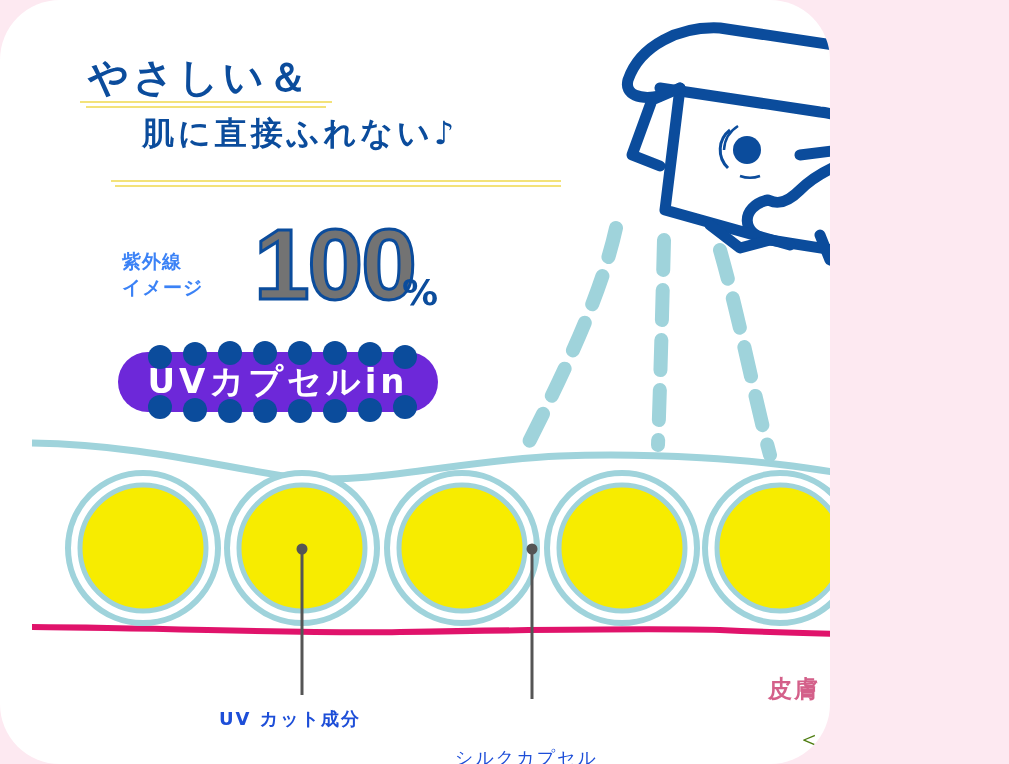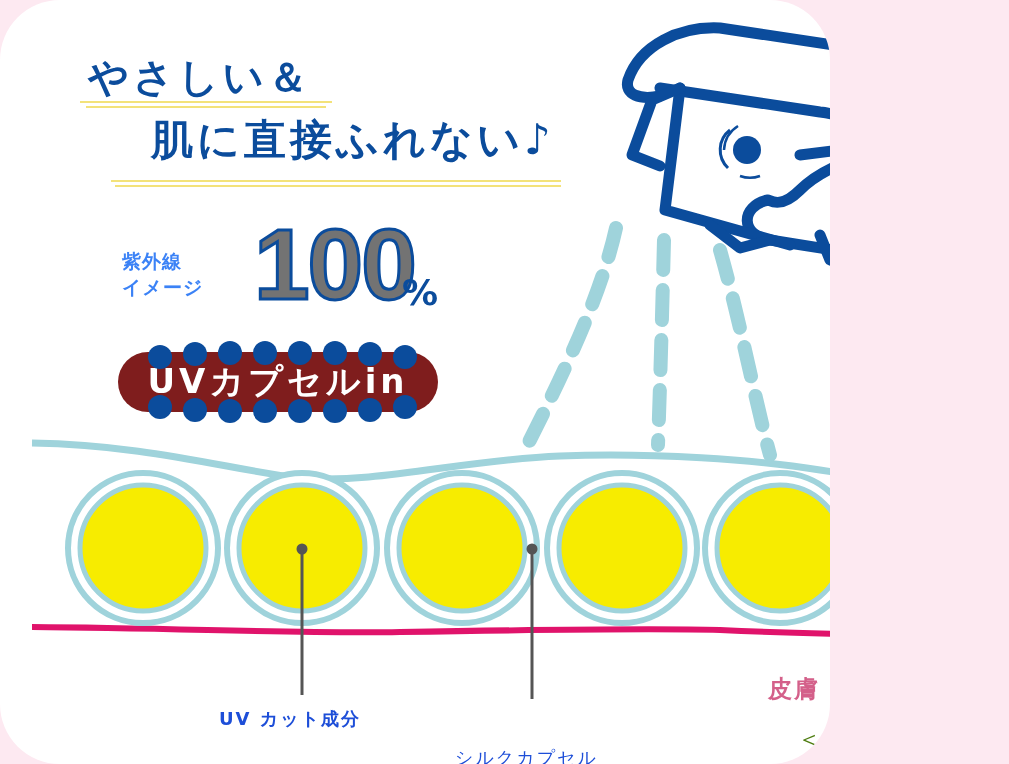--- a/index.html
+++ b/index.html
@@ -13,32 +13,32 @@
     position: absolute; left: 0; top: 0; width: 830px; height: 764px;
     background: #ffffff;
     border-radius: 60px;
     overflow: hidden;
   }
   .abs { position: absolute; }
   .headline {
     color: #0b4c9c; font-weight: bold; letter-spacing: 4px; white-space: nowrap;
   }
   .headline-1 { left: 88px; top: 50px; font-size: 40px; }
-  .headline-2 { left: 151px; top: 112px; font-size: 42px; }
+  .headline-2 { left: 142px; top: 112px; font-size: 32px; }
   .underline { position: absolute; height: 2px; background: #f3e27a; }
   .uv-label { left: 122px; top: 248px; font-size: 19px; line-height: 26px; color: #3b82f6; font-weight: bold; letter-spacing: 1px; }
   .hundred {
     left: 254px; top: 214px; font-size: 100px; font-weight: bold; line-height: 1;
     color: #737373; -webkit-text-stroke: 3px #0b4c9c; letter-spacing: -2px;
     font-family: "Liberation Sans", sans-serif;
   }
   .percent { left: 402px; top: 272px; font-size: 36px; color: #0b4c9c; font-weight: bold; }
   .badge {
     left: 118px; top: 352px; width: 320px; height: 60px;
-    background: #7f1d1d; border-radius: 30px;
+    background: #6d28d9; border-radius: 30px;
     display: flex; align-items: center; justify-content: center;
     color: #ffffff; font-size: 34px; font-weight: bold; letter-spacing: 4px;
   }
   .svgwrap { position: absolute; left: 0; top: 0; }
   .label-gray { color: #1d4ed8; font-size: 18px; letter-spacing: 2px; white-space: nowrap; }
   .label-uv { left: 219px; top: 707px; font-weight: bold; }
   .label-silk { left: 455px; top: 710px; margin-top: 36px; }
   .label-skin { left: 768px; top: 673px; color: #d4608a; font-size: 24px; font-weight: bold; letter-spacing: 2px; }
   .label-image { left: 797px; top: 723px; color: #4d7c0f; font-size: 24px; letter-spacing: 2px; }
 </style>

